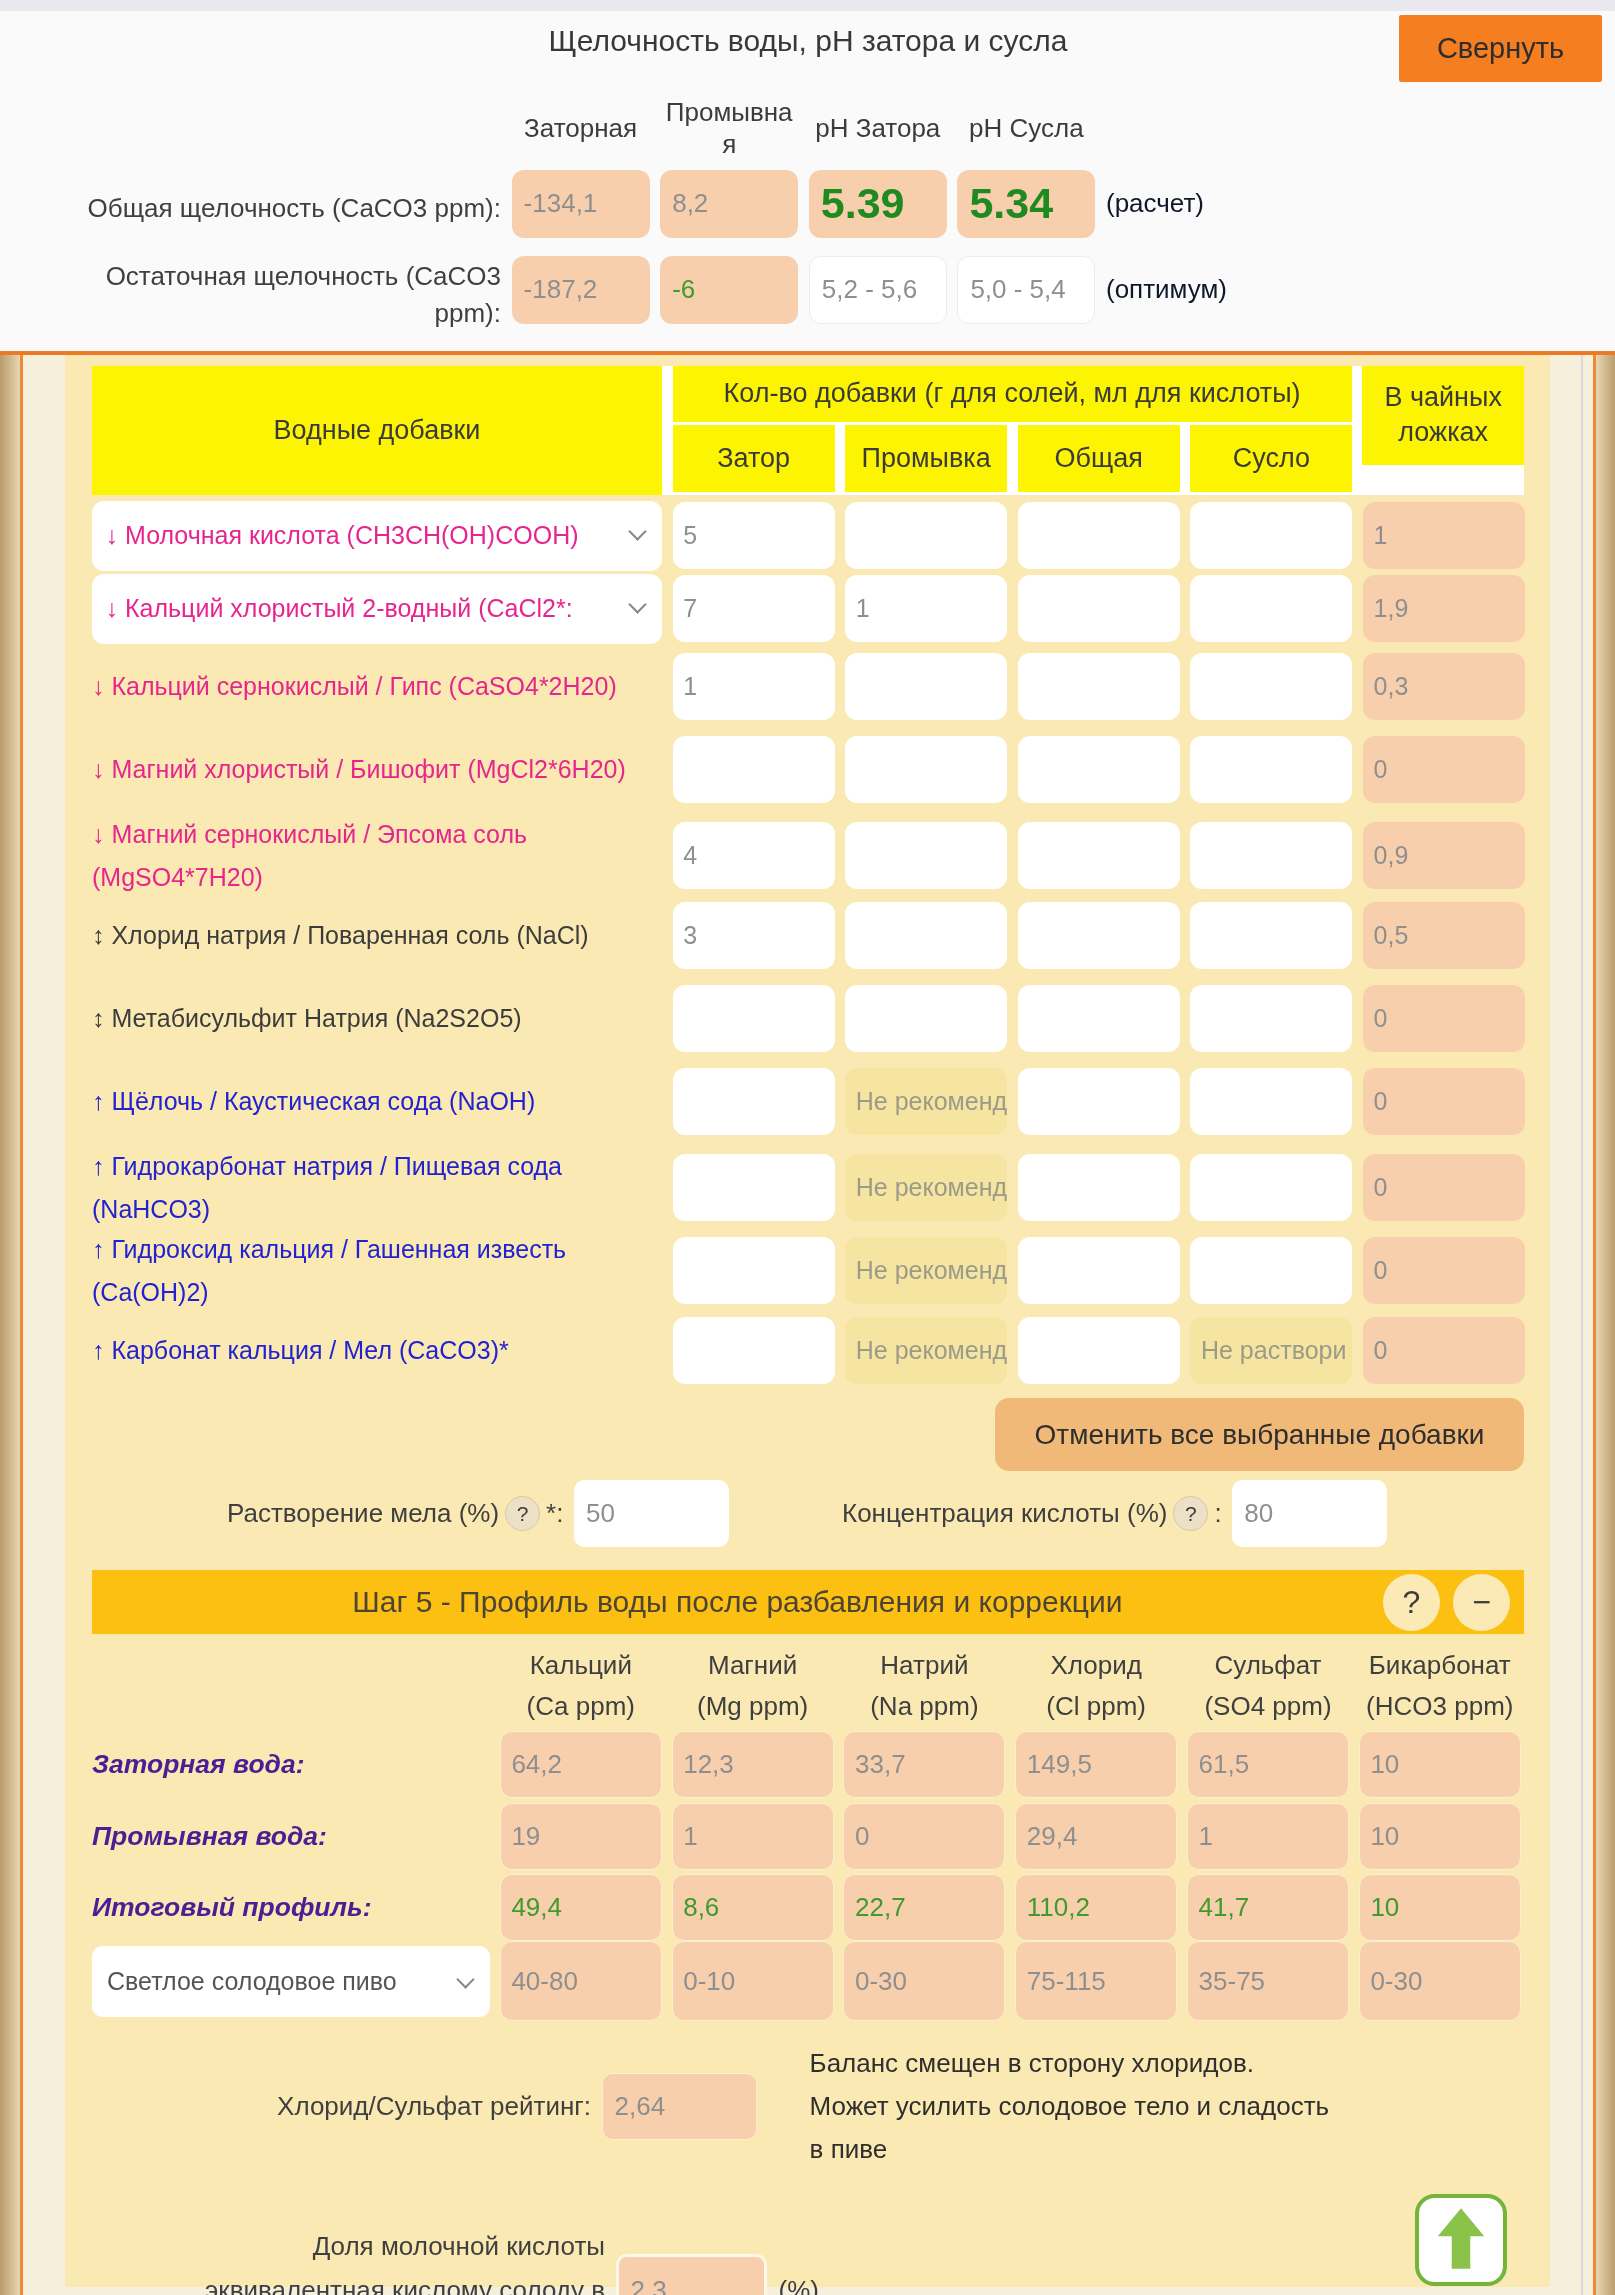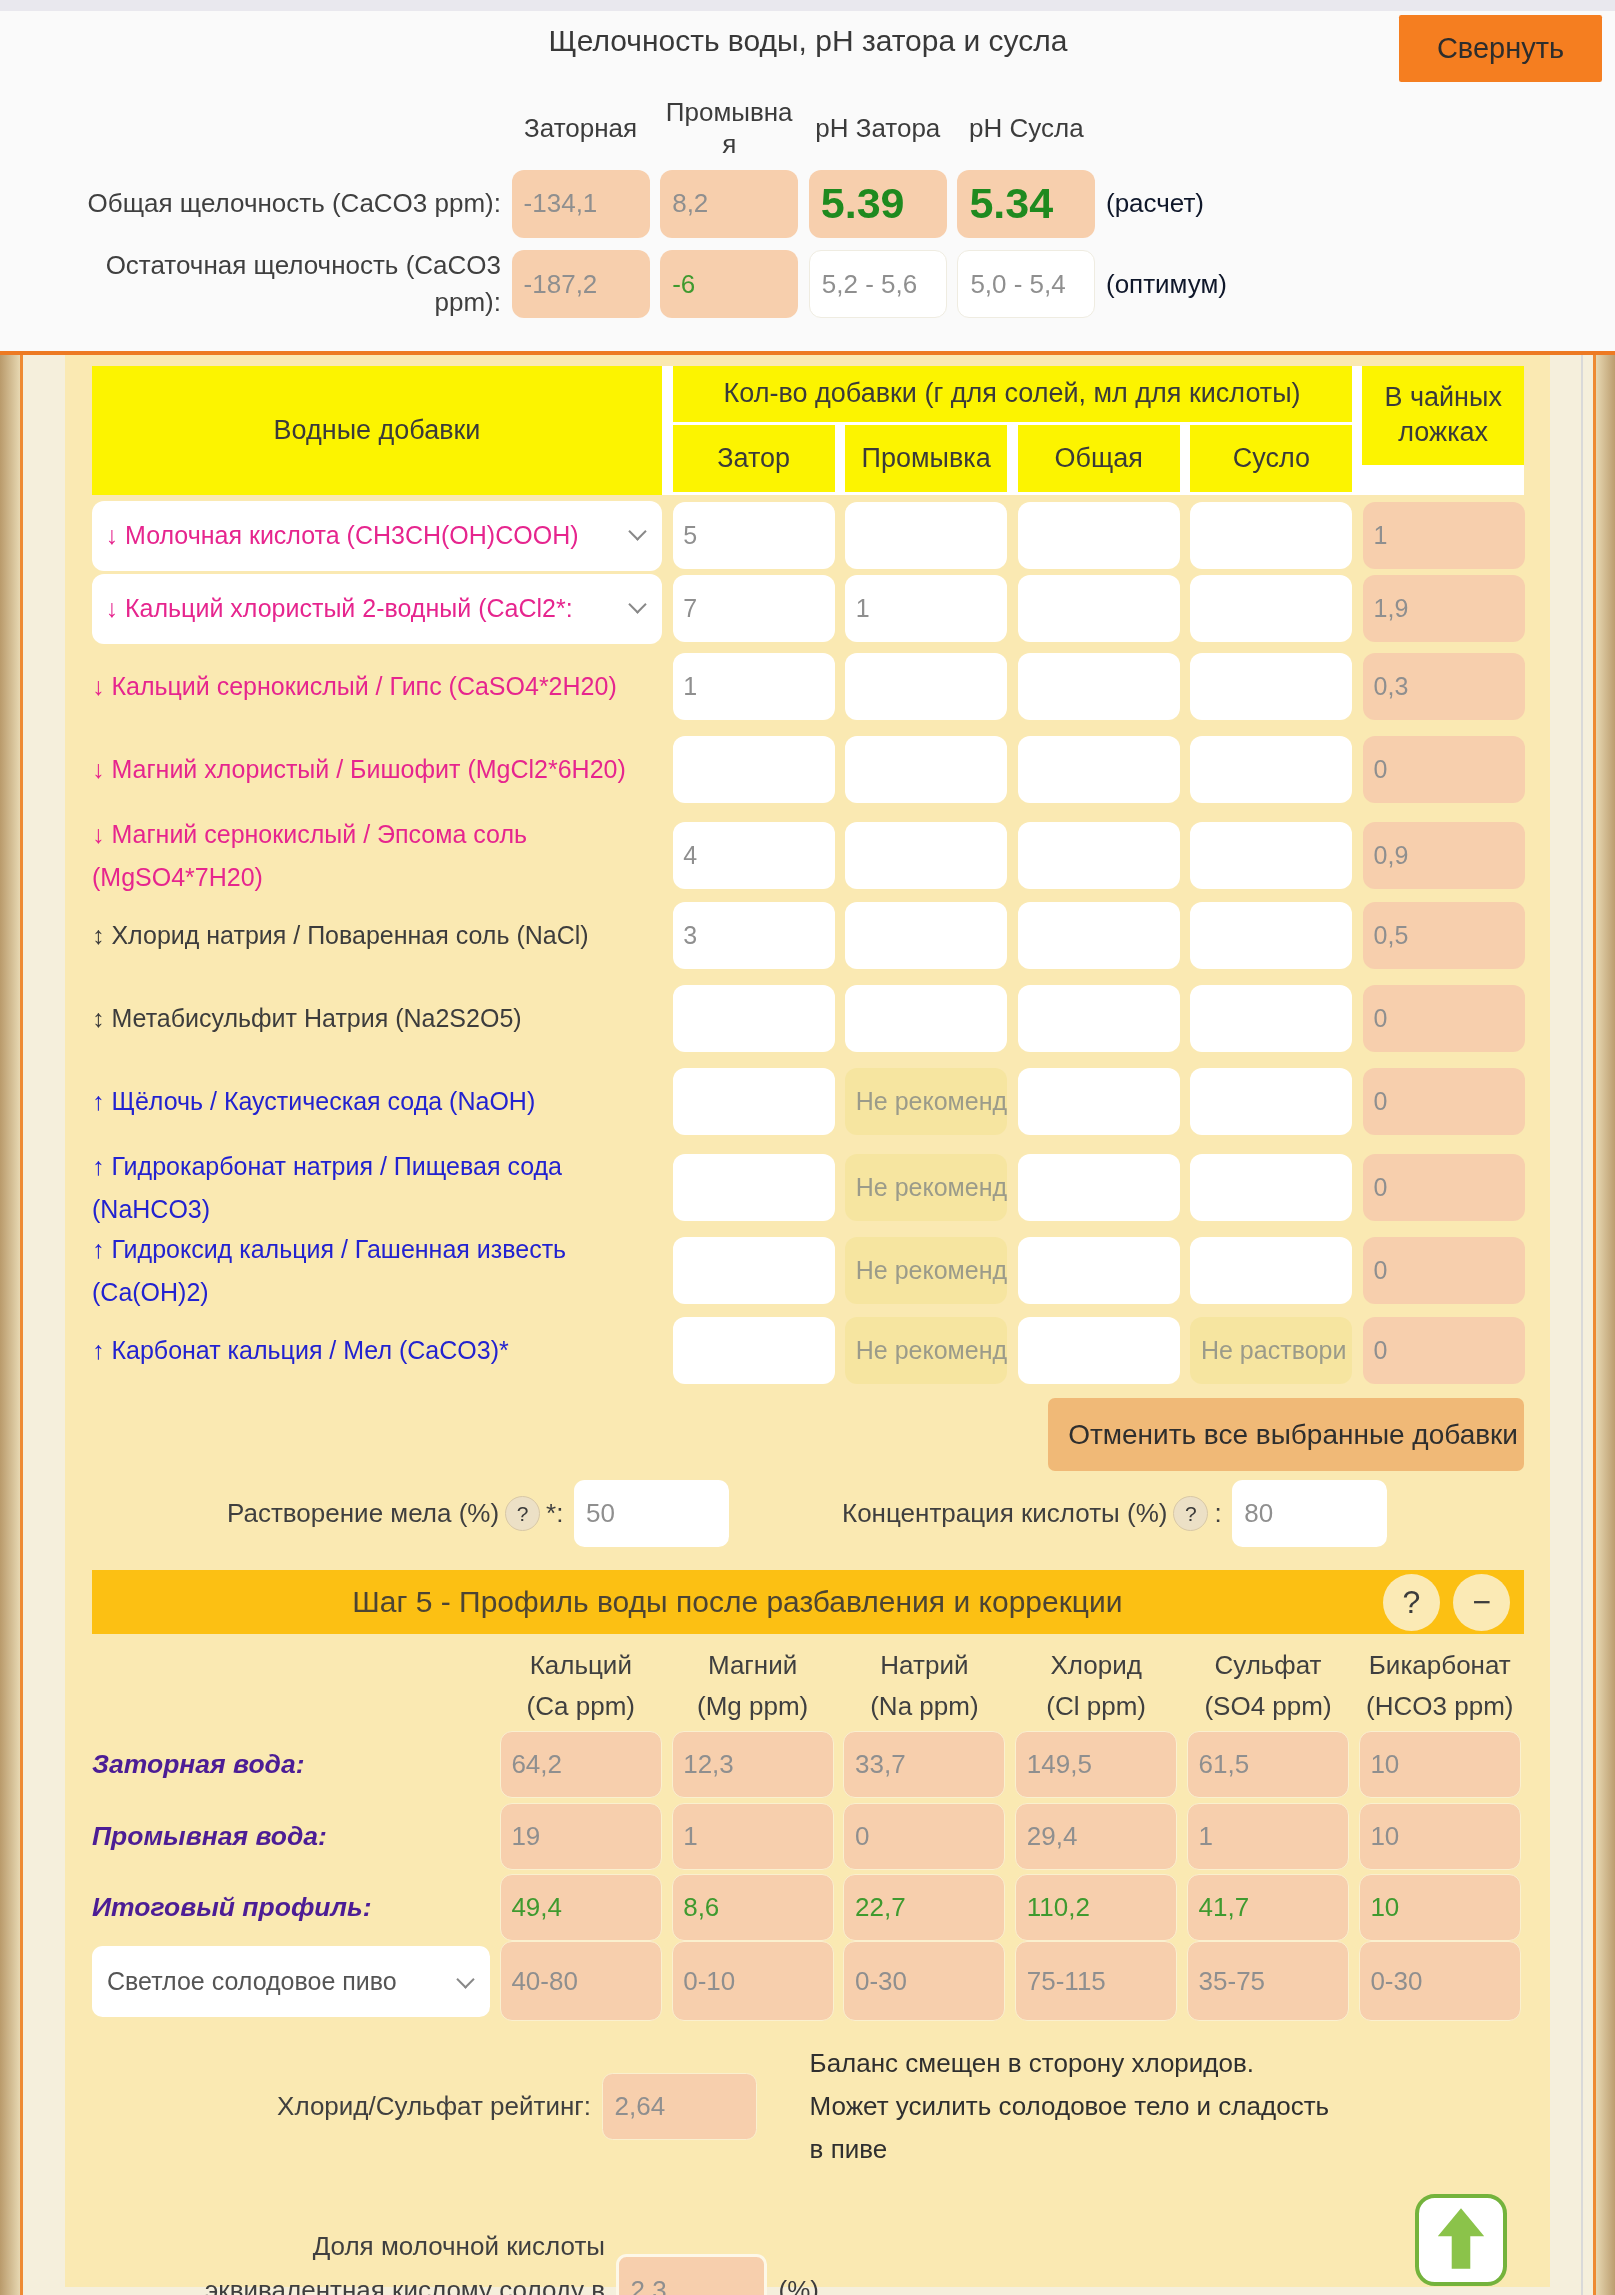--- a/index.html
+++ b/index.html
@@ -13,21 +13,21 @@
   .panel-title{position:absolute;left:0;right:0;top:13.6px;text-align:center;
                font-size:30px;color:#383838;}
   .collapse-btn{position:absolute;top:4.5px;right:14px;width:203px;height:67px;
                 background:#f57e20;border:none;border-radius:2.3px;
                 font-family:inherit;font-size:29px;color:#2d2d2d;cursor:pointer;}
   .alk{position:absolute;left:53px;top:85px;display:grid;
        grid-template-columns:448px repeat(4,138px) 174px;
        column-gap:10.6px;row-gap:9px;align-items:center;}
   .alk-col{font-size:26px;color:#3c3c3c;text-align:center;max-width:130px;
            margin:0 auto;word-break:break-word;line-height:1.25;}
-  .alk-label{font-size:26px;text-align:right;color:#3f3f3f;line-height:1.45;}
+  .alk-label{font-size:26px;text-align:right;color:#3f3f3f;line-height:1.45;margin-top:11px;}
   .alk-box{height:68px;border-radius:12px;display:flex;align-items:center;
            padding:0 12px;font-size:26px;}
   .alk-box.peach{background:#f7cfad;}
   .alk-box.white{background:#ffffff;border:1.5px solid #efece1;}
   .v-gray{color:#8f8f8f;}
   .v-green{color:#3f9a2f;}
   .big{font-size:43px;font-weight:bold;color:#1f8a1f;}
   .alk-suffix{font-size:26px;color:#0f172a;}
 
   .orange-divider{height:4.5px;background:#ed7a23;}
@@ -75,22 +75,22 @@
   .c-blue{color:#2222d0;}
   .c-dark{color:#3c3c3c;}
   .add-cell{height:67px;border-radius:12px;font-size:25px;display:flex;
             align-items:center;padding:0 10.6px;}
   .cell-input{background:#ffffff;color:#8f8f8f;}
   .cell-disabled{background:#f6e5a0;color:#9b9b8a;white-space:nowrap;overflow:hidden;}
   .cell-tsp{background:#f7cfad;color:#8f8f8f;}
 
   
   .cancel-row{display:flex;justify-content:flex-end;margin-top:7.6px;}
-  .cancel-btn{width:476px;height:73px;background:#f0b977;border:none;border-radius:7px;
-              font-family:inherit;font-size:28px;color:#2e2e2e;cursor:pointer;text-align:right;}
+  .cancel-btn{width:529px;height:73px;background:#f0b977;border:none;border-radius:14px;
+              font-family:inherit;font-size:28px;color:#2e2e2e;cursor:pointer;}
   .opts-row{display:flex;align-items:center;margin-top:9px;padding-left:135px;
             font-size:26px;color:#3f3f3f;}
   .help{display:inline-flex;width:35px;height:35px;border-radius:50%;background:#ece0c6;
         border:1.5px solid #d8c8a6;color:#3a3a3a;font-size:21px;align-items:center;
         justify-content:center;margin:0 6px;cursor:pointer;flex:none;}
   .opt-input{width:155px;height:67px;background:#fff;border-radius:10.6px;display:flex;
              align-items:center;padding-left:12px;font-size:26px;color:#8f8f8f;
              margin-left:10.6px;}
   .opt-gap{margin-left:113px;}
 

